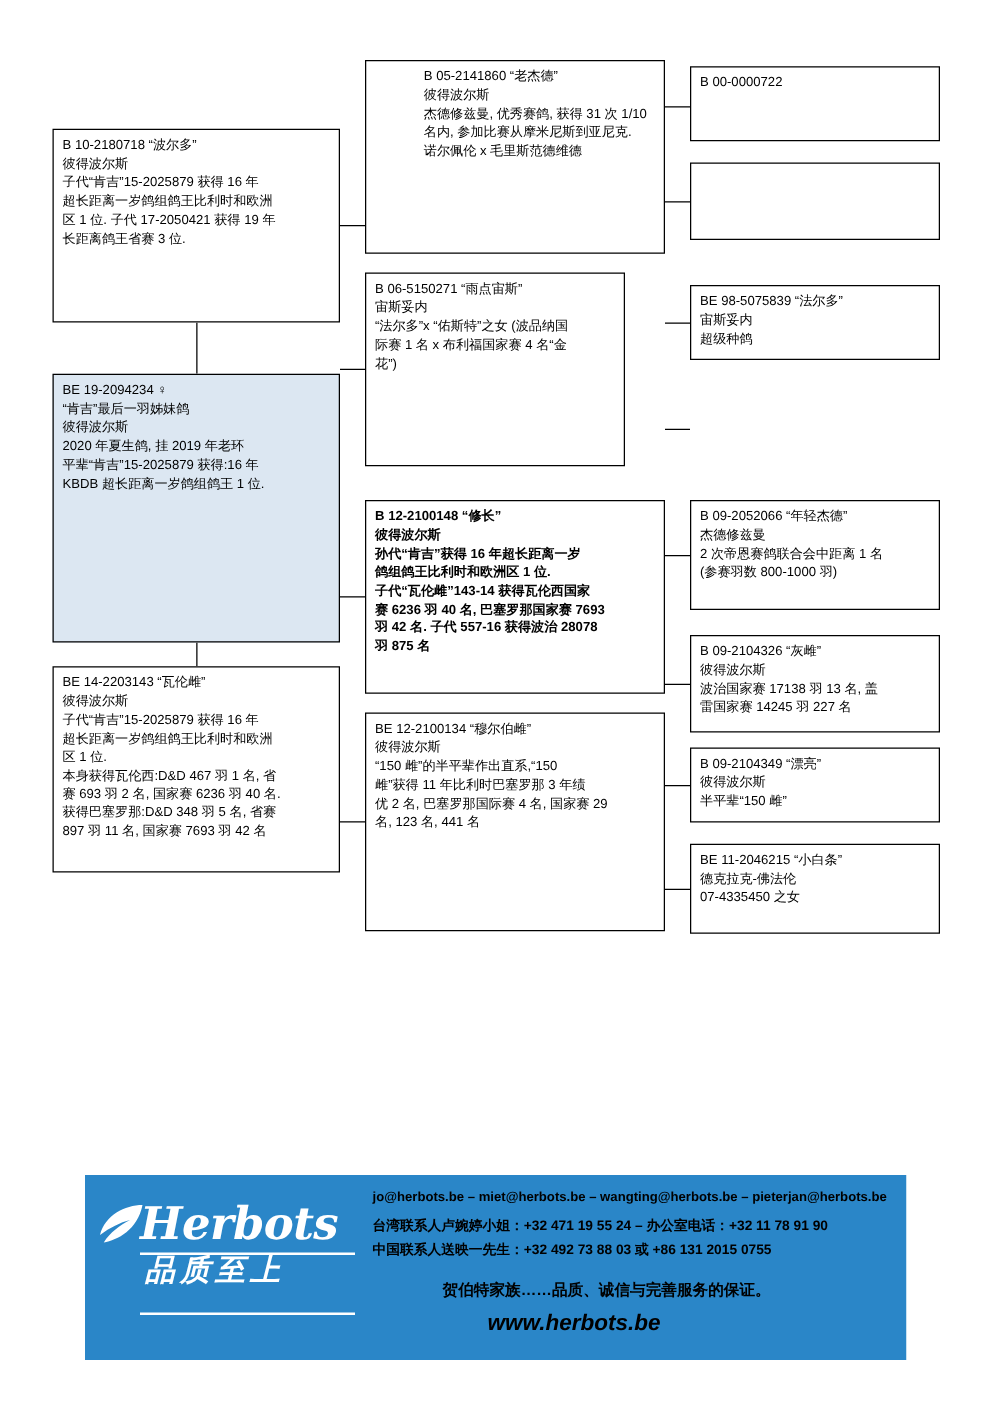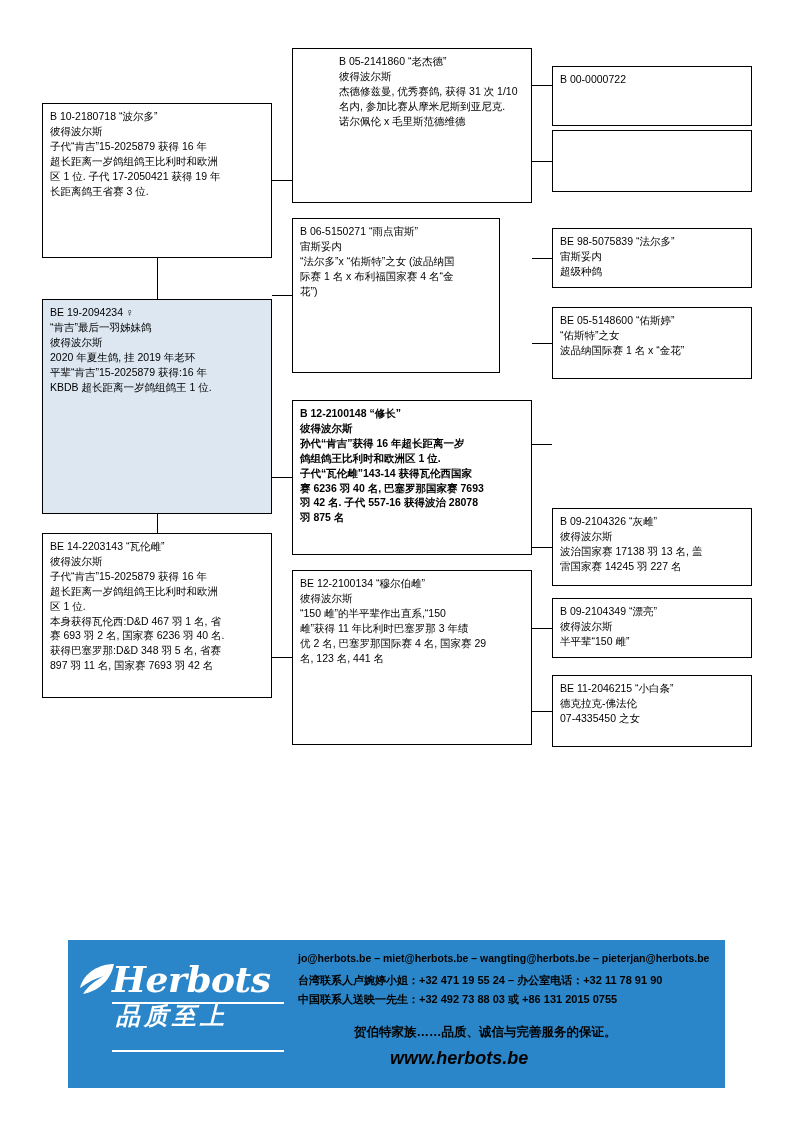--- a/index.html
+++ b/index.html
@@ -42,21 +42,21 @@
   
   #box-gen1-sire   { left: 42px;  top: 103px; width: 230px; height: 155px; }
   #box-gen1-self   { left: 42px;  top: 299px; width: 230px; height: 215px; }
   #box-gen1-dam    { left: 42px;  top: 533px; width: 230px; height: 165px; }
   
   #box-gen2-a      { left: 292px; top: 48px;  width: 240px; height: 155px; padding-left: 46px; }
   #box-gen2-b      { left: 292px; top: 218px; width: 208px; height: 155px; }
   #box-gen2-c      { left: 292px; top: 400px; width: 240px; height: 155px; font-weight: bold; }
   #box-gen2-d      { left: 292px; top: 570px; width: 240px; height: 175px; }
   
-  #box-gen3-a      { left: 552px; top: 66px;  width: 200px; height: 60px; }
+  #box-gen3-a      { left: 552px; top: 53px;  width: 200px; height: 60px; }
   #box-gen3-b      { left: 552px; top: 130px; width: 200px; height: 62px; }
   #box-gen3-c      { left: 552px; top: 228px; width: 200px; height: 60px; }
   #box-gen3-d      { left: 552px; top: 307px; width: 200px; height: 72px; }
   #box-gen3-e      { left: 552px; top: 400px; width: 200px; height: 88px; }
   #box-gen3-f      { left: 552px; top: 508px; width: 200px; height: 78px; }
   #box-gen3-g      { left: 552px; top: 598px; width: 200px; height: 60px; }
   #box-gen3-h      { left: 552px; top: 675px; width: 200px; height: 72px; }
 
   
   .footer {
@@ -192,23 +192,24 @@
 “150 雌”的半平辈作出直系,“150
 雌”获得 11 年比利时巴塞罗那 3 年绩
 优 2 名, 巴塞罗那国际赛 4 名, 国家赛 29
 名, 123 名, 441 名</div>
 
   <div class="box" id="box-gen3-a">B  00-0000722</div>
   <div class="box" id="box-gen3-b"></div>
   <div class="box" id="box-gen3-c">BE  98-5075839    “法尔多”
 宙斯妥内
 超级种鸽</div>
-  <div class="box" id="box-gen3-d">BE  05-5148600  “佑斯婷”
-“佑斯特”之女
-波品纳国际赛 1 名 x “金花”</div>
+  <div class="box" id="box-gen3-e">B  09-2052066  “年轻杰德”
+杰德修兹曼
+2 次帝恩赛鸽联合会中距离 1 名
+(参赛羽数 800-1000 羽)</div>
   <div class="box" id="box-gen3-f">B  09-2104326     “灰雌”
 彼得波尔斯
 波治国家赛 17138 羽 13 名, 盖
 雷国家赛 14245 羽 227 名</div>
   <div class="box" id="box-gen3-g">B  09-2104349    “漂亮”
 彼得波尔斯
 半平辈“150 雌”</div>
   <div class="box" id="box-gen3-h">BE  11-2046215  “小白条”
 德克拉克-佛法伦
 07-4335450 之女</div>

